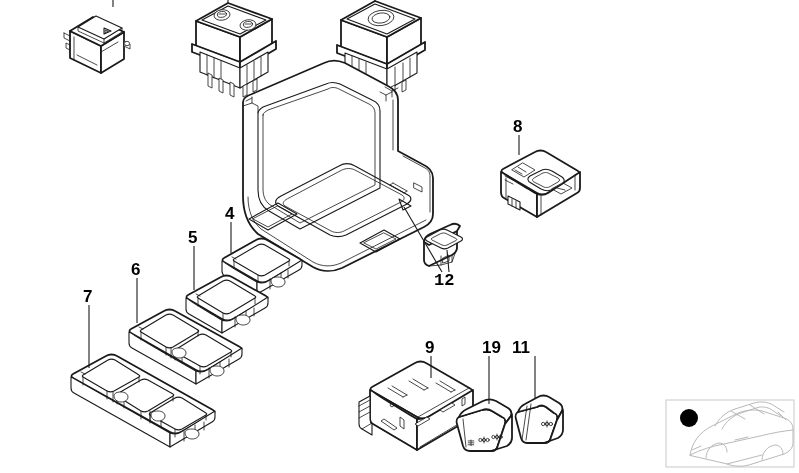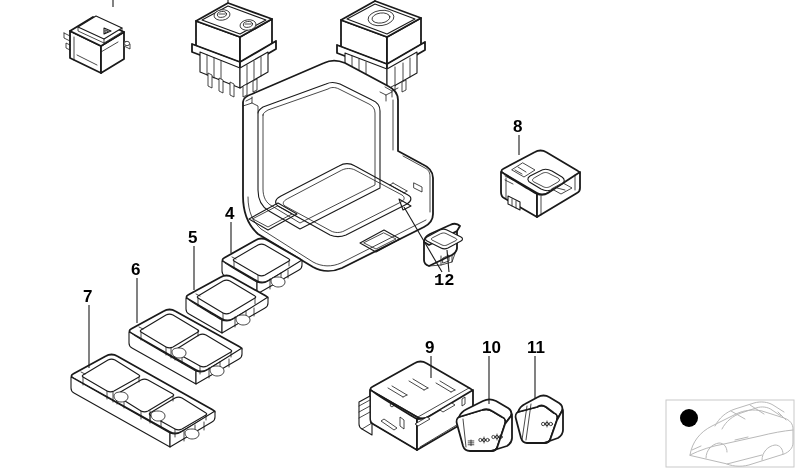--- a/index.html
+++ b/index.html
@@ -513,17 +513,17 @@
     </g>
 
   </svg>
 
   <div class="callout" style="left:225px; top:205px;">4</div>
   <div class="callout" style="left:188px; top:229px;">5</div>
   <div class="callout" style="left:131px; top:261px;">6</div>
   <div class="callout" style="left:83px;  top:288px;">7</div>
   <div class="callout" style="left:513px; top:118px;">8</div>
   <div class="callout" style="left:425px; top:339px;">9</div>
-  <div class="callout" style="left:482px; top:339px;">10</div>
-  <div class="callout" style="left:527px; top:339px;">11</div>
+  <div class="callout" style="left:482px; top:339px;">19</div>
+  <div class="callout" style="left:512px; top:339px;">11</div>
   <div class="callout" style="left:434px; top:272px;font-family:Liberation Mono, monospace;">12</div>
 
 </div>
 
 </body></html>

